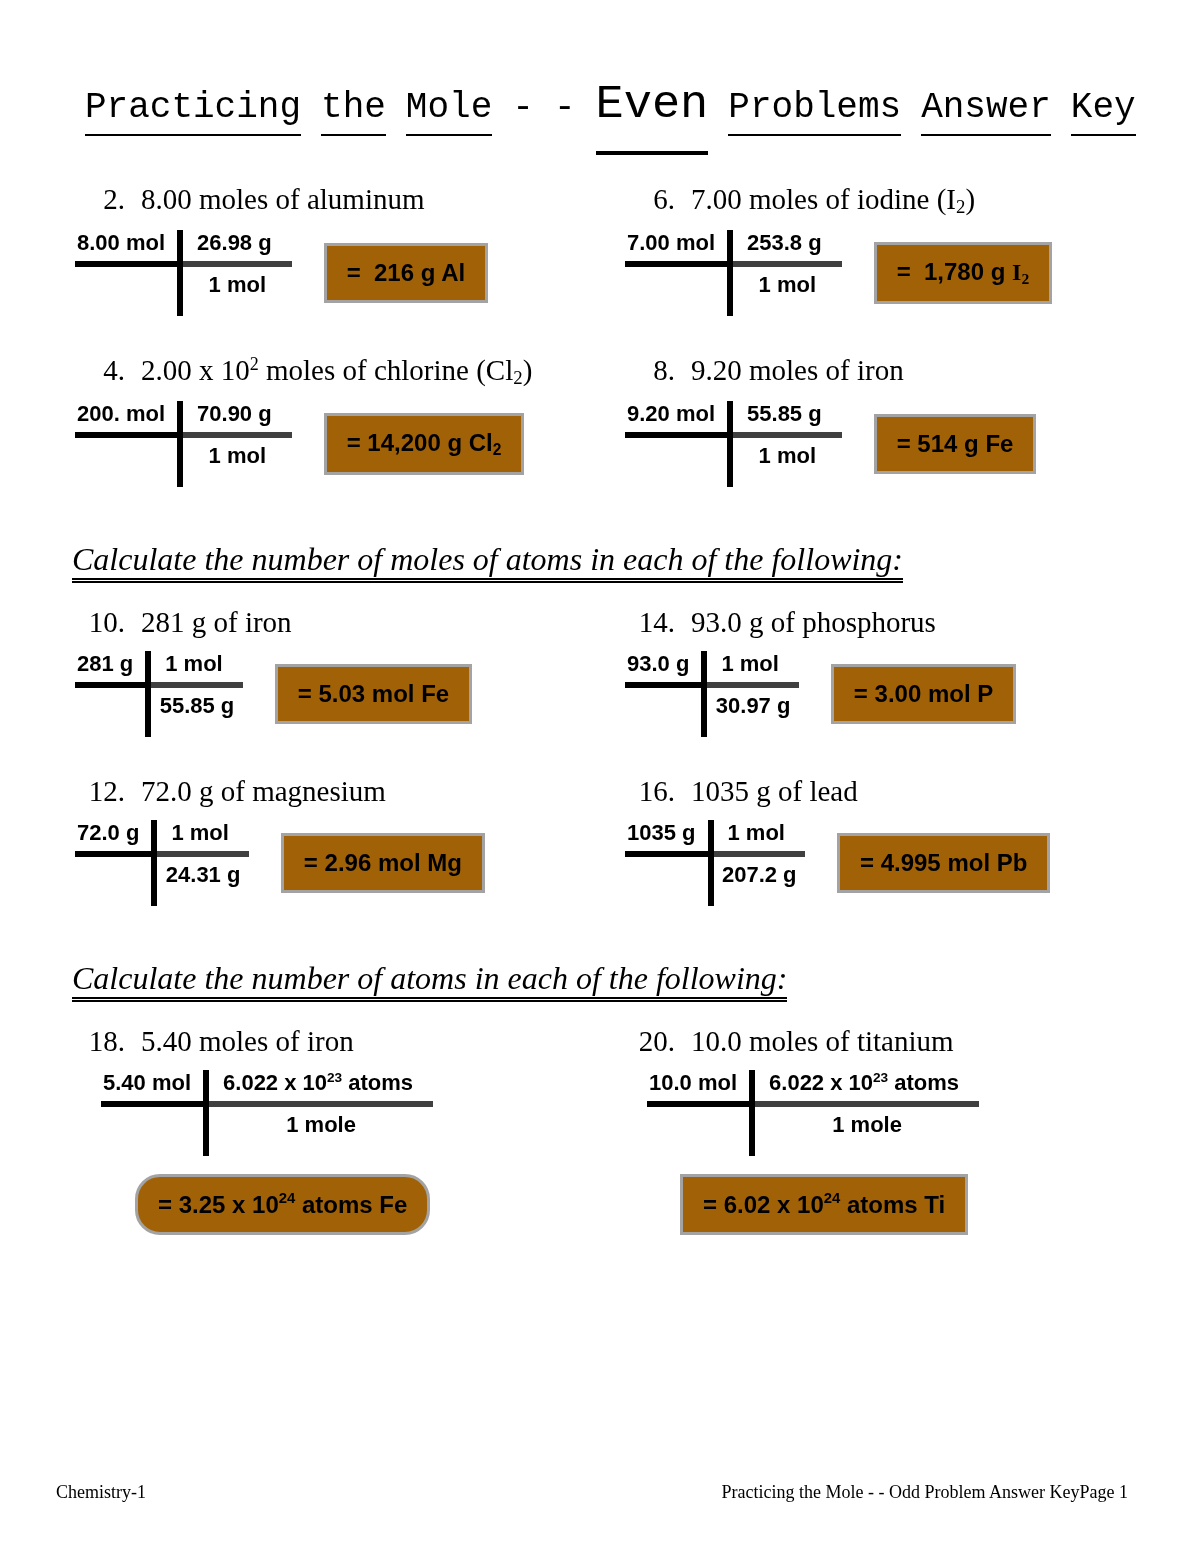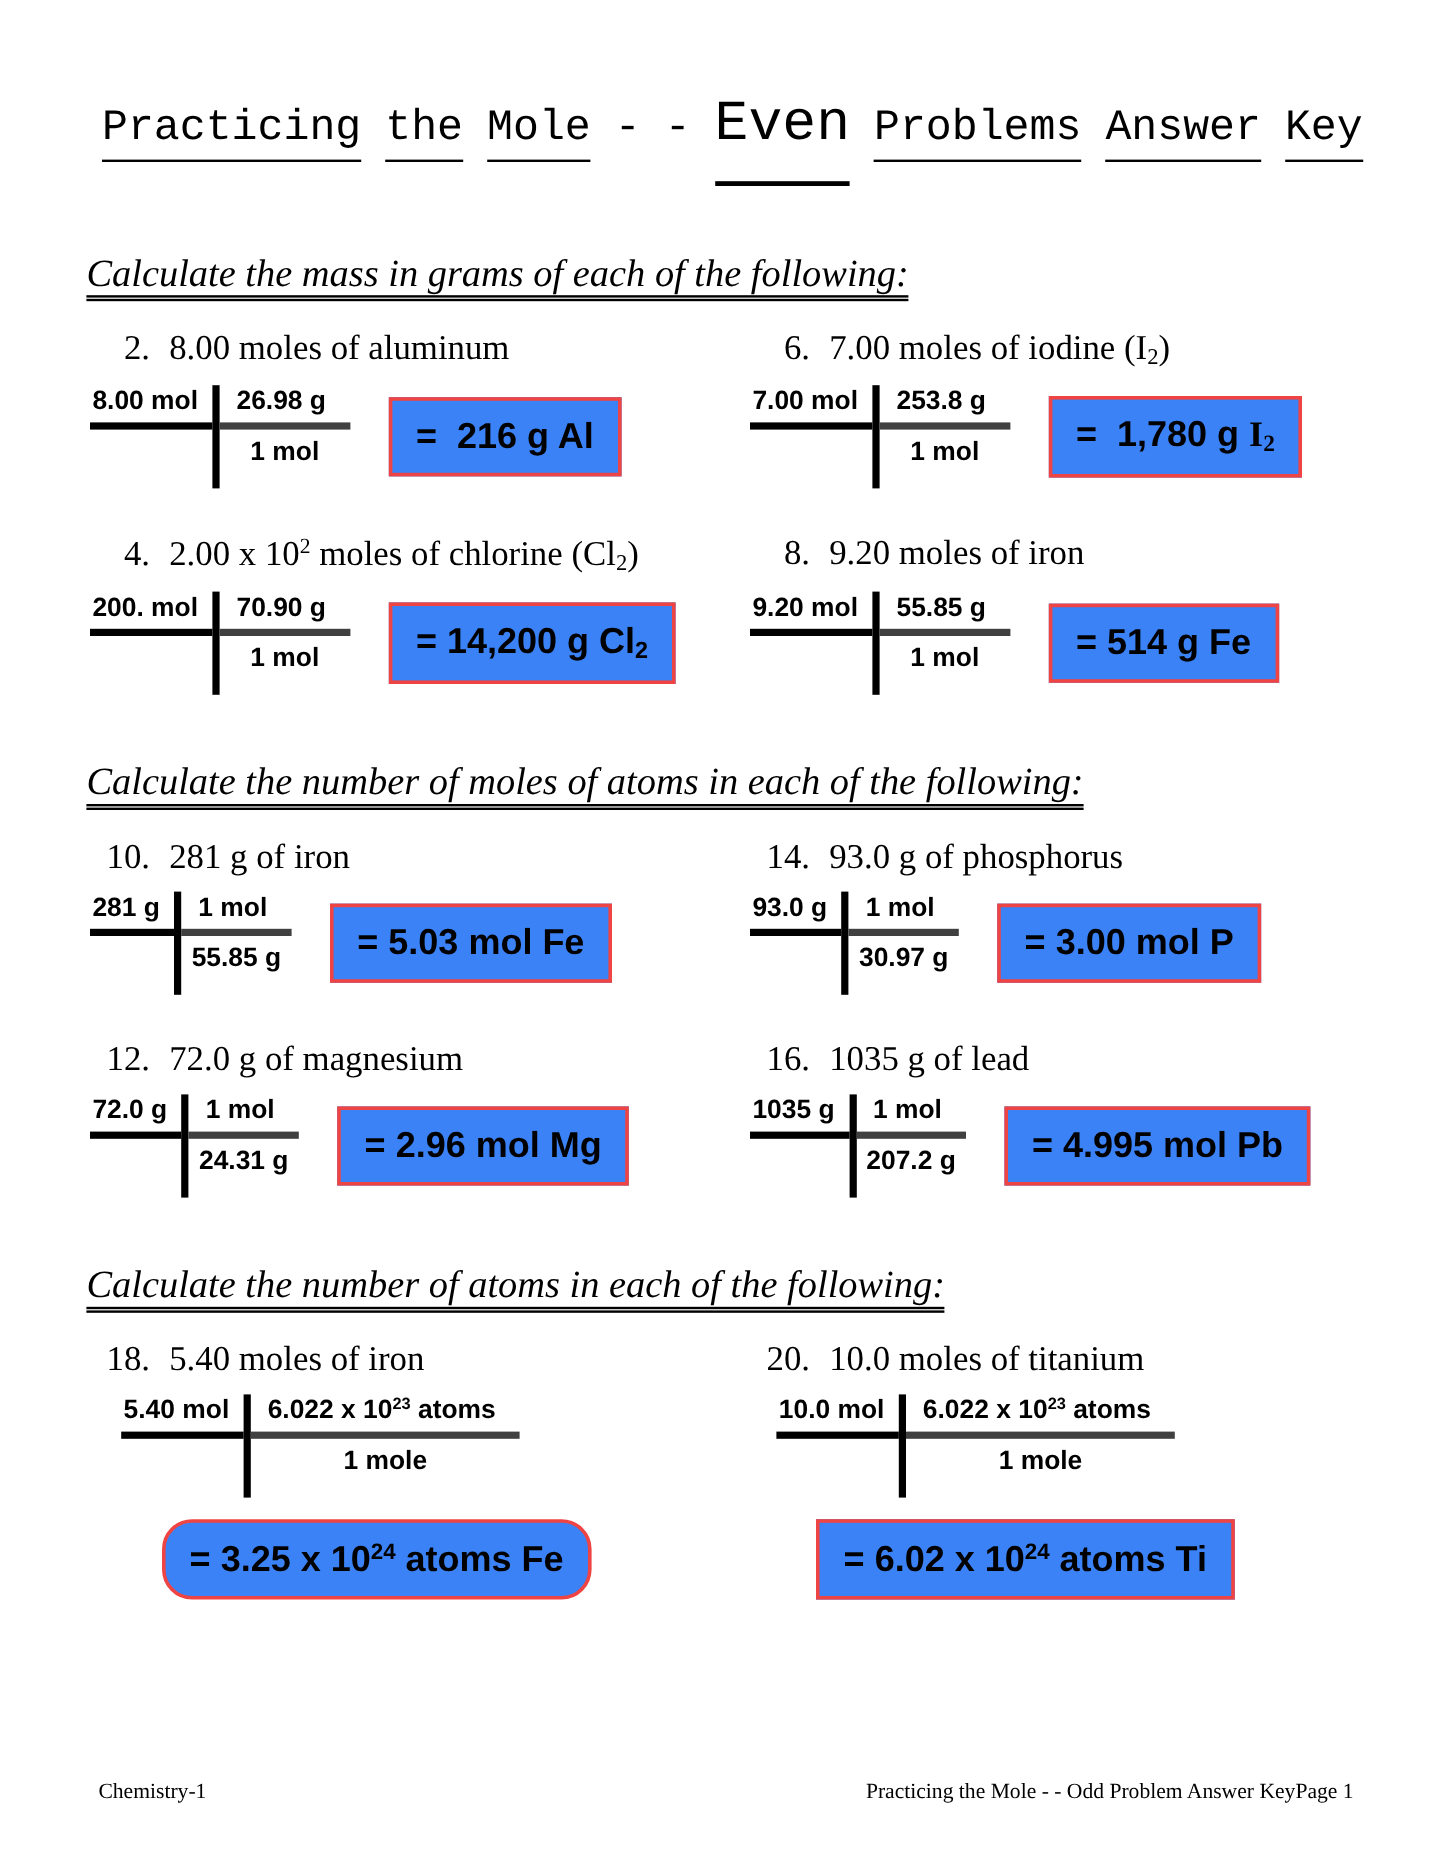--- a/index.html
+++ b/index.html
@@ -86,59 +86,58 @@
     grid-column: 3; grid-row: 2;
     padding-top: 5px;
     text-align: center;
     white-space: nowrap;
   }
   .rail3 { margin-left: 26px; }
   .rail3b { margin-left: 22px; }
 
   
   .ansbox {
-    border: 3px solid #ef4444;
+    border: 3px solid #a3a3a3;
     padding: 13px 20px;
     font-family: "Liberation Sans", "DejaVu Sans", sans-serif;
     font-weight: bold;
-    font-size: 30px;
+    font-size: 24px;
     white-space: nowrap;
     flex: none;
     margin-left: 32px;
-    background: #3b82f6;
+    background: #a16207;
   }
   .ansrow { margin-top: 18px; }
   .ansbox.standalone { display: inline-block; margin-left: 60px; border-radius: 25px; }
   .ansbox.standalone2 { display: inline-block; margin-left: 55px; }
 
   
   .sup { font-size: 0.62em; vertical-align: 10px; }
   .sub { font-size: 0.65em; vertical-align: -4px; }
   .elem-serif { font-family: "Liberation Serif", "DejaVu Serif", serif; }
 
   .statement span, .rail span, .ansbox span { white-space: pre; }
 
   
   .footer {
     position: absolute;
-    left: 82px; right: 72px; bottom: 50px;
+    left: 56px; right: 72px; bottom: 50px;
     display: flex;
     font-family: "Liberation Serif", "DejaVu Serif", serif;
     font-size: 18px;
   }
   .footer-center { flex: 1; text-align: right; }
 </style>
 </head>
 <body>
 
 <div class="page">
 
   <div class="doc-title"><span class="tword">Practicing</span><span class="tword">the</span><span class="tword">Mole</span><span class="tdash">-</span><span class="tdash">-</span><span class="tword teven">Even</span><span class="tword">Problems</span><span class="tword">Answer</span><span class="tword">Key</span></div>
 
-  <div class="section-heading"><span class="heading-text">Calculate the mass in grams of each of the following:</span></div>
 
   <div class="prob-row">
     <div class="pcol1">
       <div class="statement"><span class="pnum">2.</span><span>8.00 moles of aluminum</span></div>
     </div>
     <div class="pcol2">
       <div class="statement"><span class="pnum">6.</span><span>7.00 moles of iodine (I</span><span class="sub">2</span><span>)</span></div>
     </div>
   </div>
 

